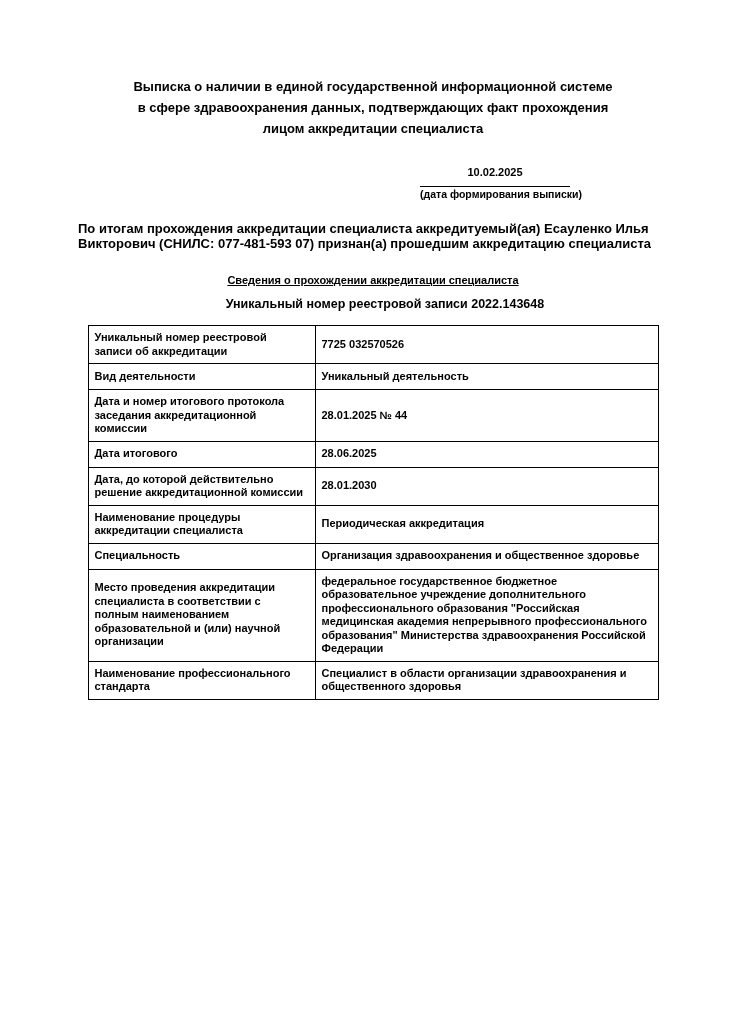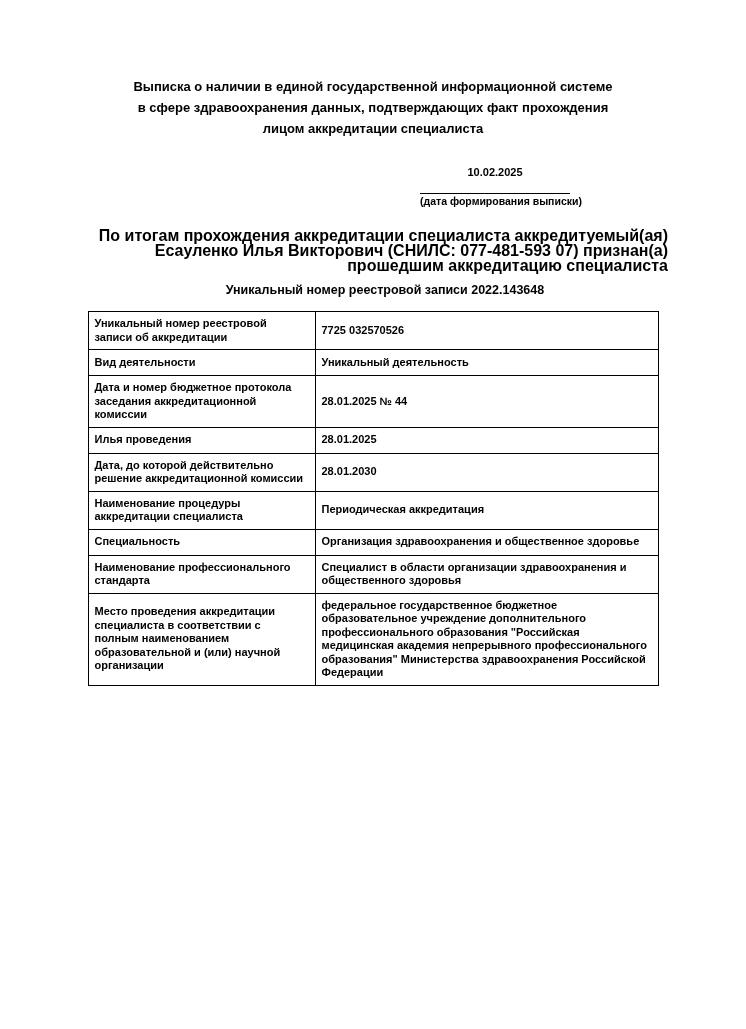--- a/index.html
+++ b/index.html
@@ -30,35 +30,35 @@
     width: 150px;
     margin-left: 420px;
     margin-top: 26px;
   }
   .date-value {
     text-align: center;
     font-size: 11px;
     font-weight: 700;
     line-height: 14px;
     border-bottom: 1.5px solid #000;
-    padding-bottom: 14px;
+    padding-bottom: 7px;
   }
   .date-caption {
     text-align: left;
     font-size: 10.5px;
     font-weight: 700;
     line-height: 13px;
     margin-top: 1px;
     white-space: nowrap;
   }
   .intro {
     width: 590px;
     margin: 20px auto 0 auto;
-    text-align: right;
-    font-size: 16px;
+    text-align: left;
+    font-size: 13px;
     font-weight: 700;
     line-height: 15px;
   }
   .section-heading {
     margin-top: 22px;
     text-align: center;
     font-size: 11px;
     font-weight: 700;
     text-decoration: underline;
     line-height: 14px;
@@ -96,57 +96,58 @@
 
   <div class="doc-title">Выписка о наличии в единой государственной информационной системе в сфере здравоохранения данных, подтверждающих факт прохождения лицом аккредитации специалиста</div>
 
   <div class="date-block">
     <div class="date-value">10.02.2025</div>
     <div class="date-caption">(дата формирования выписки)</div>
   </div>
 
   <div class="intro">По итогам прохождения аккредитации специалиста аккредитуемый(ая) Есауленко Илья Викторович (СНИЛС: 077-481-593 07) признан(а) прошедшим аккредитацию специалиста</div>
 
+  <div class="section-heading">Сведения о прохождении аккредитации специалиста</div>
 
   <div class="registry-heading">Уникальный номер реестровой записи 2022.143648</div>
 
   <table class="acc-table">
     <tbody>
       <tr>
         <td class="col-label">Уникальный номер реестровой записи об аккредитации</td>
         <td class="col-value">7725 032570526</td>
       </tr>
       <tr>
         <td class="col-label">Вид деятельности</td>
         <td class="col-value">Уникальный деятельность</td>
       </tr>
       <tr>
-        <td class="col-label">Дата и номер бюджетное протокола заседания аккредитационной комиссии</td>
+        <td class="col-label">Дата и номер итогового протокола заседания аккредитационной комиссии</td>
         <td class="col-value">28.01.2025 № 44</td>
       </tr>
       <tr>
-        <td class="col-label">Илья проведения</td>
-        <td class="col-value">28.01.2025</td>
+        <td class="col-label">Дата итогового</td>
+        <td class="col-value">28.06.2025</td>
       </tr>
       <tr>
         <td class="col-label">Дата, до которой действительно решение аккредитационной комиссии</td>
         <td class="col-value">28.01.2030</td>
       </tr>
       <tr>
         <td class="col-label">Наименование процедуры аккредитации специалиста</td>
         <td class="col-value">Периодическая аккредитация</td>
       </tr>
       <tr>
         <td class="col-label">Специальность</td>
         <td class="col-value">Организация здравоохранения и общественное здоровье</td>
       </tr>
       <tr>
+        <td class="col-label">Место проведения аккредитации специалиста в соответствии с полным наименованием образовательной и (или) научной организации</td>
+        <td class="col-value">федеральное государственное бюджетное образовательное учреждение дополнительного профессионального образования "Российская медицинская академия непрерывного профессионального образования" Министерства здравоохранения Российской Федерации</td>
+      </tr>
+      <tr>
         <td class="col-label">Наименование профессионального стандарта</td>
         <td class="col-value">Специалист в области организации здравоохранения и общественного здоровья</td>
-      </tr>
-      <tr>
-        <td class="col-label">Место проведения аккредитации специалиста в соответствии с полным наименованием образовательной и (или) научной организации</td>
-        <td class="col-value">федеральное государственное бюджетное образовательное учреждение дополнительного профессионального образования "Российская медицинская академия непрерывного профессионального образования" Министерства здравоохранения Российской Федерации</td>
       </tr>
     </tbody>
   </table>
 
 </div>
 
 </body></html>

